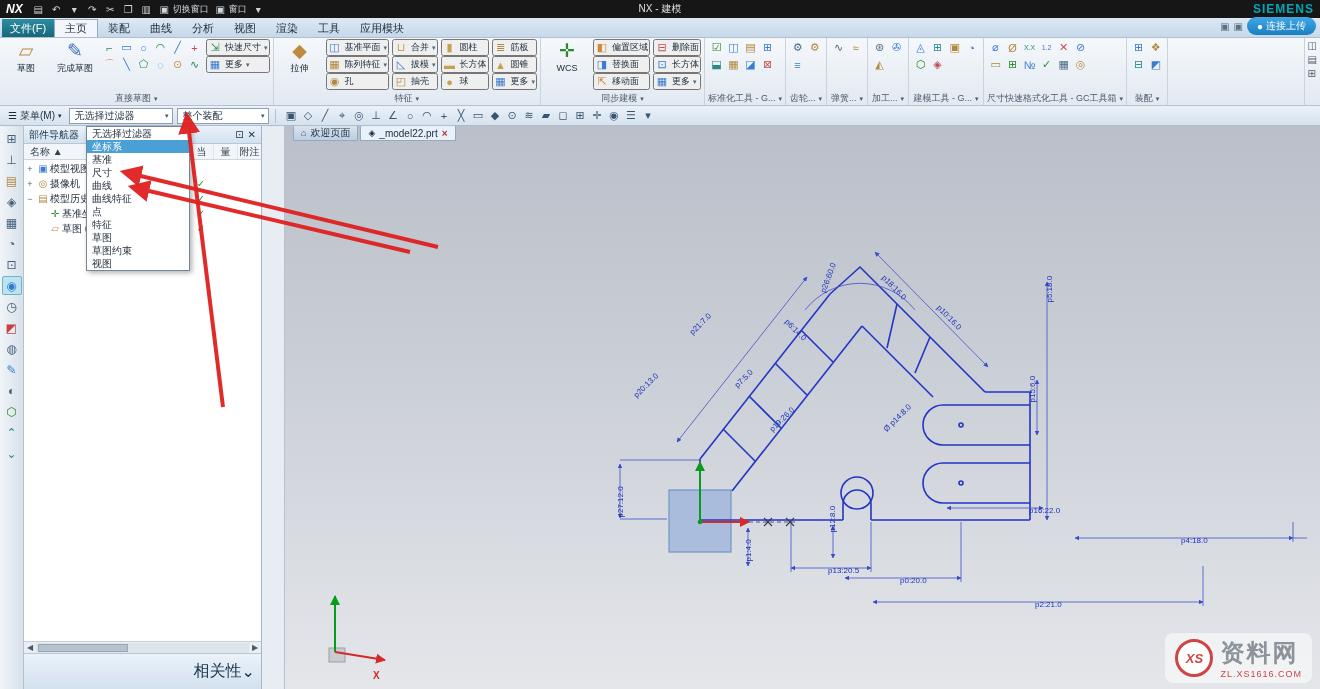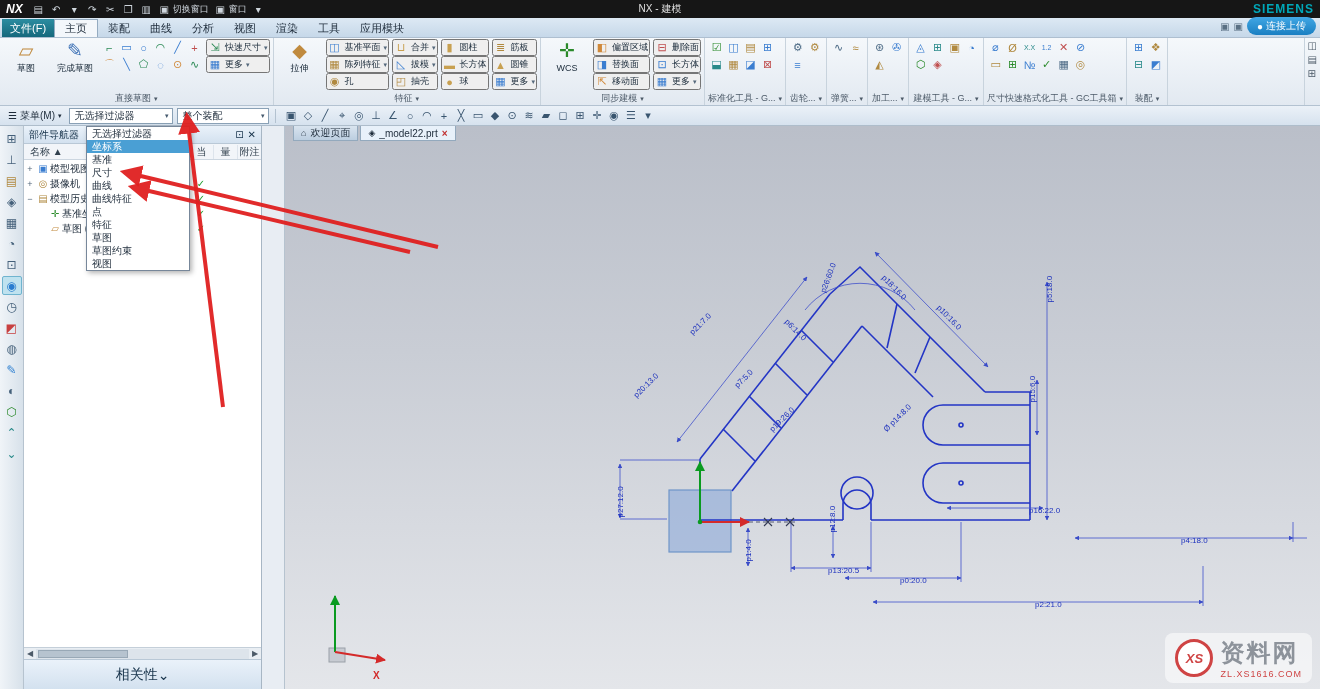--- a/index.html
+++ b/index.html
@@ -66,21 +66,21 @@
   .trow{display:flex;align-items:center;height:15px;}
   .trow .exp{width:12px;text-align:center;color:#55697c;font-size:9px;}
   .trow .tg{width:14px;text-align:center;font-size:10px;}
   .trow .lbl{flex:1;white-space:nowrap;overflow:hidden;}
   .trow .chk{width:24px;text-align:center;color:#1f9e2e;font-size:10px;}
   .trow .pad{width:24px;}
   .navscroll{height:12px;background:#e9eef3;border-top:1px solid #c4cfd9;display:flex;align-items:center;}
   .navscroll .arr{width:12px;text-align:center;font-size:8px;color:#4c5a68;}
   .navscroll .track{flex:1;height:10px;background:#dde4eb;position:relative;}
   .navscroll .thumb{position:absolute;left:2px;top:1px;width:90px;height:8px;background:#b6c3cf;border:1px solid #98a8b6;}
-  .navfooter{height:30px;background:linear-gradient(#eaf2fa,#d3e1ef);border-top:1px solid #b9c8d6;display:flex;align-items:center;justify-content:center;padding:0 6px;font-size:14px;color:#16324a;}
+  .navfooter{height:36px;background:linear-gradient(#eaf2fa,#d3e1ef);border-top:1px solid #b9c8d6;display:flex;align-items:center;justify-content:flex-end;padding:0 6px;font-size:16px;color:#16324a;}
 
   .dropdown{position:absolute;left:62px;top:0;width:104px;background:#fff;border:1px solid #77879a;box-shadow:2px 2px 5px rgba(0,0,0,.3);z-index:30;}
   .ditem{height:13px;display:flex;align-items:center;padding:0 5px;font-size:10px;color:#1d2b3a;white-space:nowrap;}
   .ditem.selected{background:#4a9fd4;color:#fff;}
 
   .palettecol{width:23px;background:#e8edf3;border-right:1px solid #b6c3cf;display:flex;flex-direction:column;align-items:center;gap:5px;padding-top:7px;flex:0 0 23px;}
 
   .canvas{flex:1;position:relative;background:linear-gradient(180deg,#babfc9 0%,#c9cdd5 40%,#e4e6ea 100%);overflow:hidden;}
   .canvas-tabs{position:absolute;top:0;left:8px;display:flex;gap:2px;z-index:6;}
   .ctab{height:15px;background:linear-gradient(#d9e4ef,#bccee0);border:1px solid #93a9bd;border-top:none;display:flex;align-items:center;gap:4px;padding:0 7px;font-size:10px;color:#1d2b3a;}

